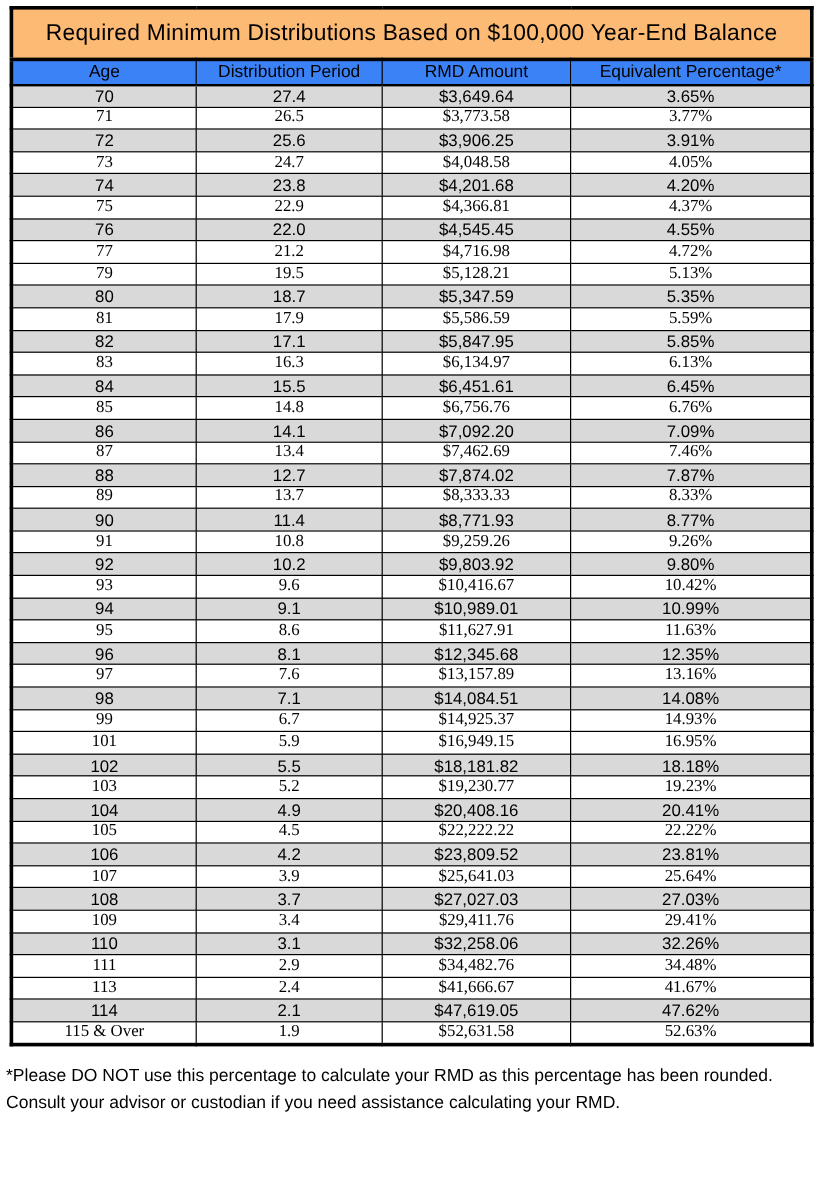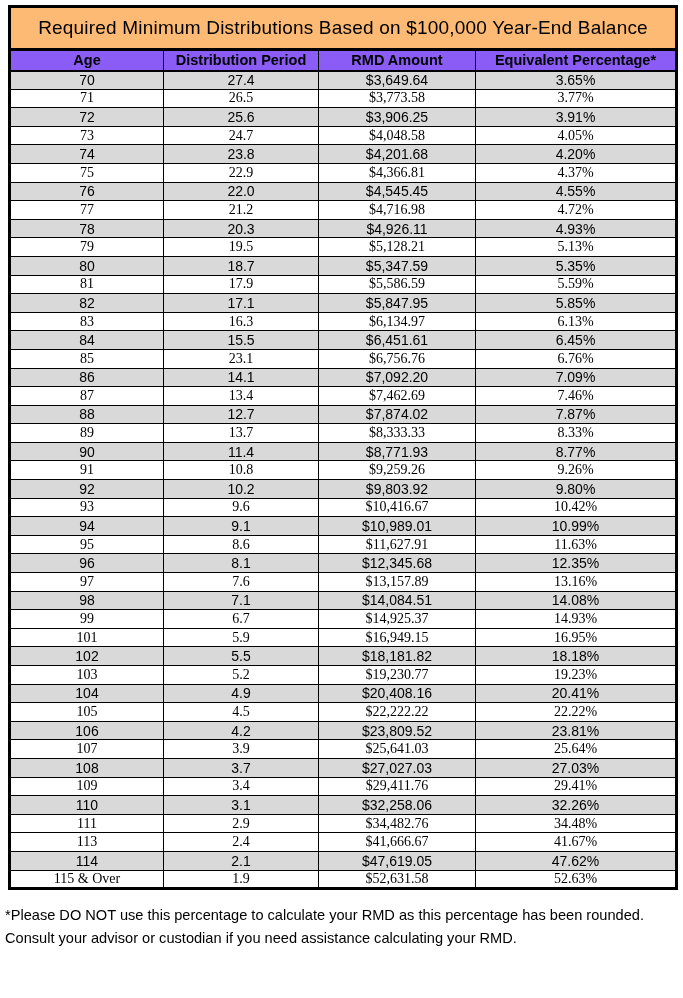--- a/index.html
+++ b/index.html
@@ -25,24 +25,24 @@
   .title-cell {
     height: 43px;
     font-size: 19px;
     letter-spacing: 0.2px;
     border-bottom: 3px solid #000000;
     background: #fdba74;
   }
   thead th.col-header {
     height: 21px;
     font-size: 14.5px;
-    font-weight: bold;
+    font-weight: normal;
     border: 1px solid #000000;
     border-bottom: 2px solid #000000;
-    background: #8b5cf6;
+    background: #3b82f6;
   }
   tbody td {
     height: 18.6px;
     font-size: 14px;
     line-height: 1;
     border: 1px solid #000000;
   }
   tbody tr.shaded { background: #d9d9d9; }
   tbody tr.plain  { background: #ffffff; font-family: Liberation Serif, serif; }
   .footnote {
@@ -117,26 +117,20 @@
           <td>22.0</td>
           <td>$4,545.45</td>
           <td>4.55%</td>
         </tr>
         <tr class="plain">
           <td>77</td>
           <td>21.2</td>
           <td>$4,716.98</td>
           <td>4.72%</td>
         </tr>
-        <tr class="shaded">
-          <td>78</td>
-          <td>20.3</td>
-          <td>$4,926.11</td>
-          <td>4.93%</td>
-        </tr>
         <tr class="plain">
           <td>79</td>
           <td>19.5</td>
           <td>$5,128.21</td>
           <td>5.13%</td>
         </tr>
         <tr class="shaded">
           <td>80</td>
           <td>18.7</td>
           <td>$5,347.59</td>
@@ -161,21 +155,21 @@
           <td>6.13%</td>
         </tr>
         <tr class="shaded">
           <td>84</td>
           <td>15.5</td>
           <td>$6,451.61</td>
           <td>6.45%</td>
         </tr>
         <tr class="plain">
           <td>85</td>
-          <td>23.1</td>
+          <td>14.8</td>
           <td>$6,756.76</td>
           <td>6.76%</td>
         </tr>
         <tr class="shaded">
           <td>86</td>
           <td>14.1</td>
           <td>$7,092.20</td>
           <td>7.09%</td>
         </tr>
         <tr class="plain">

